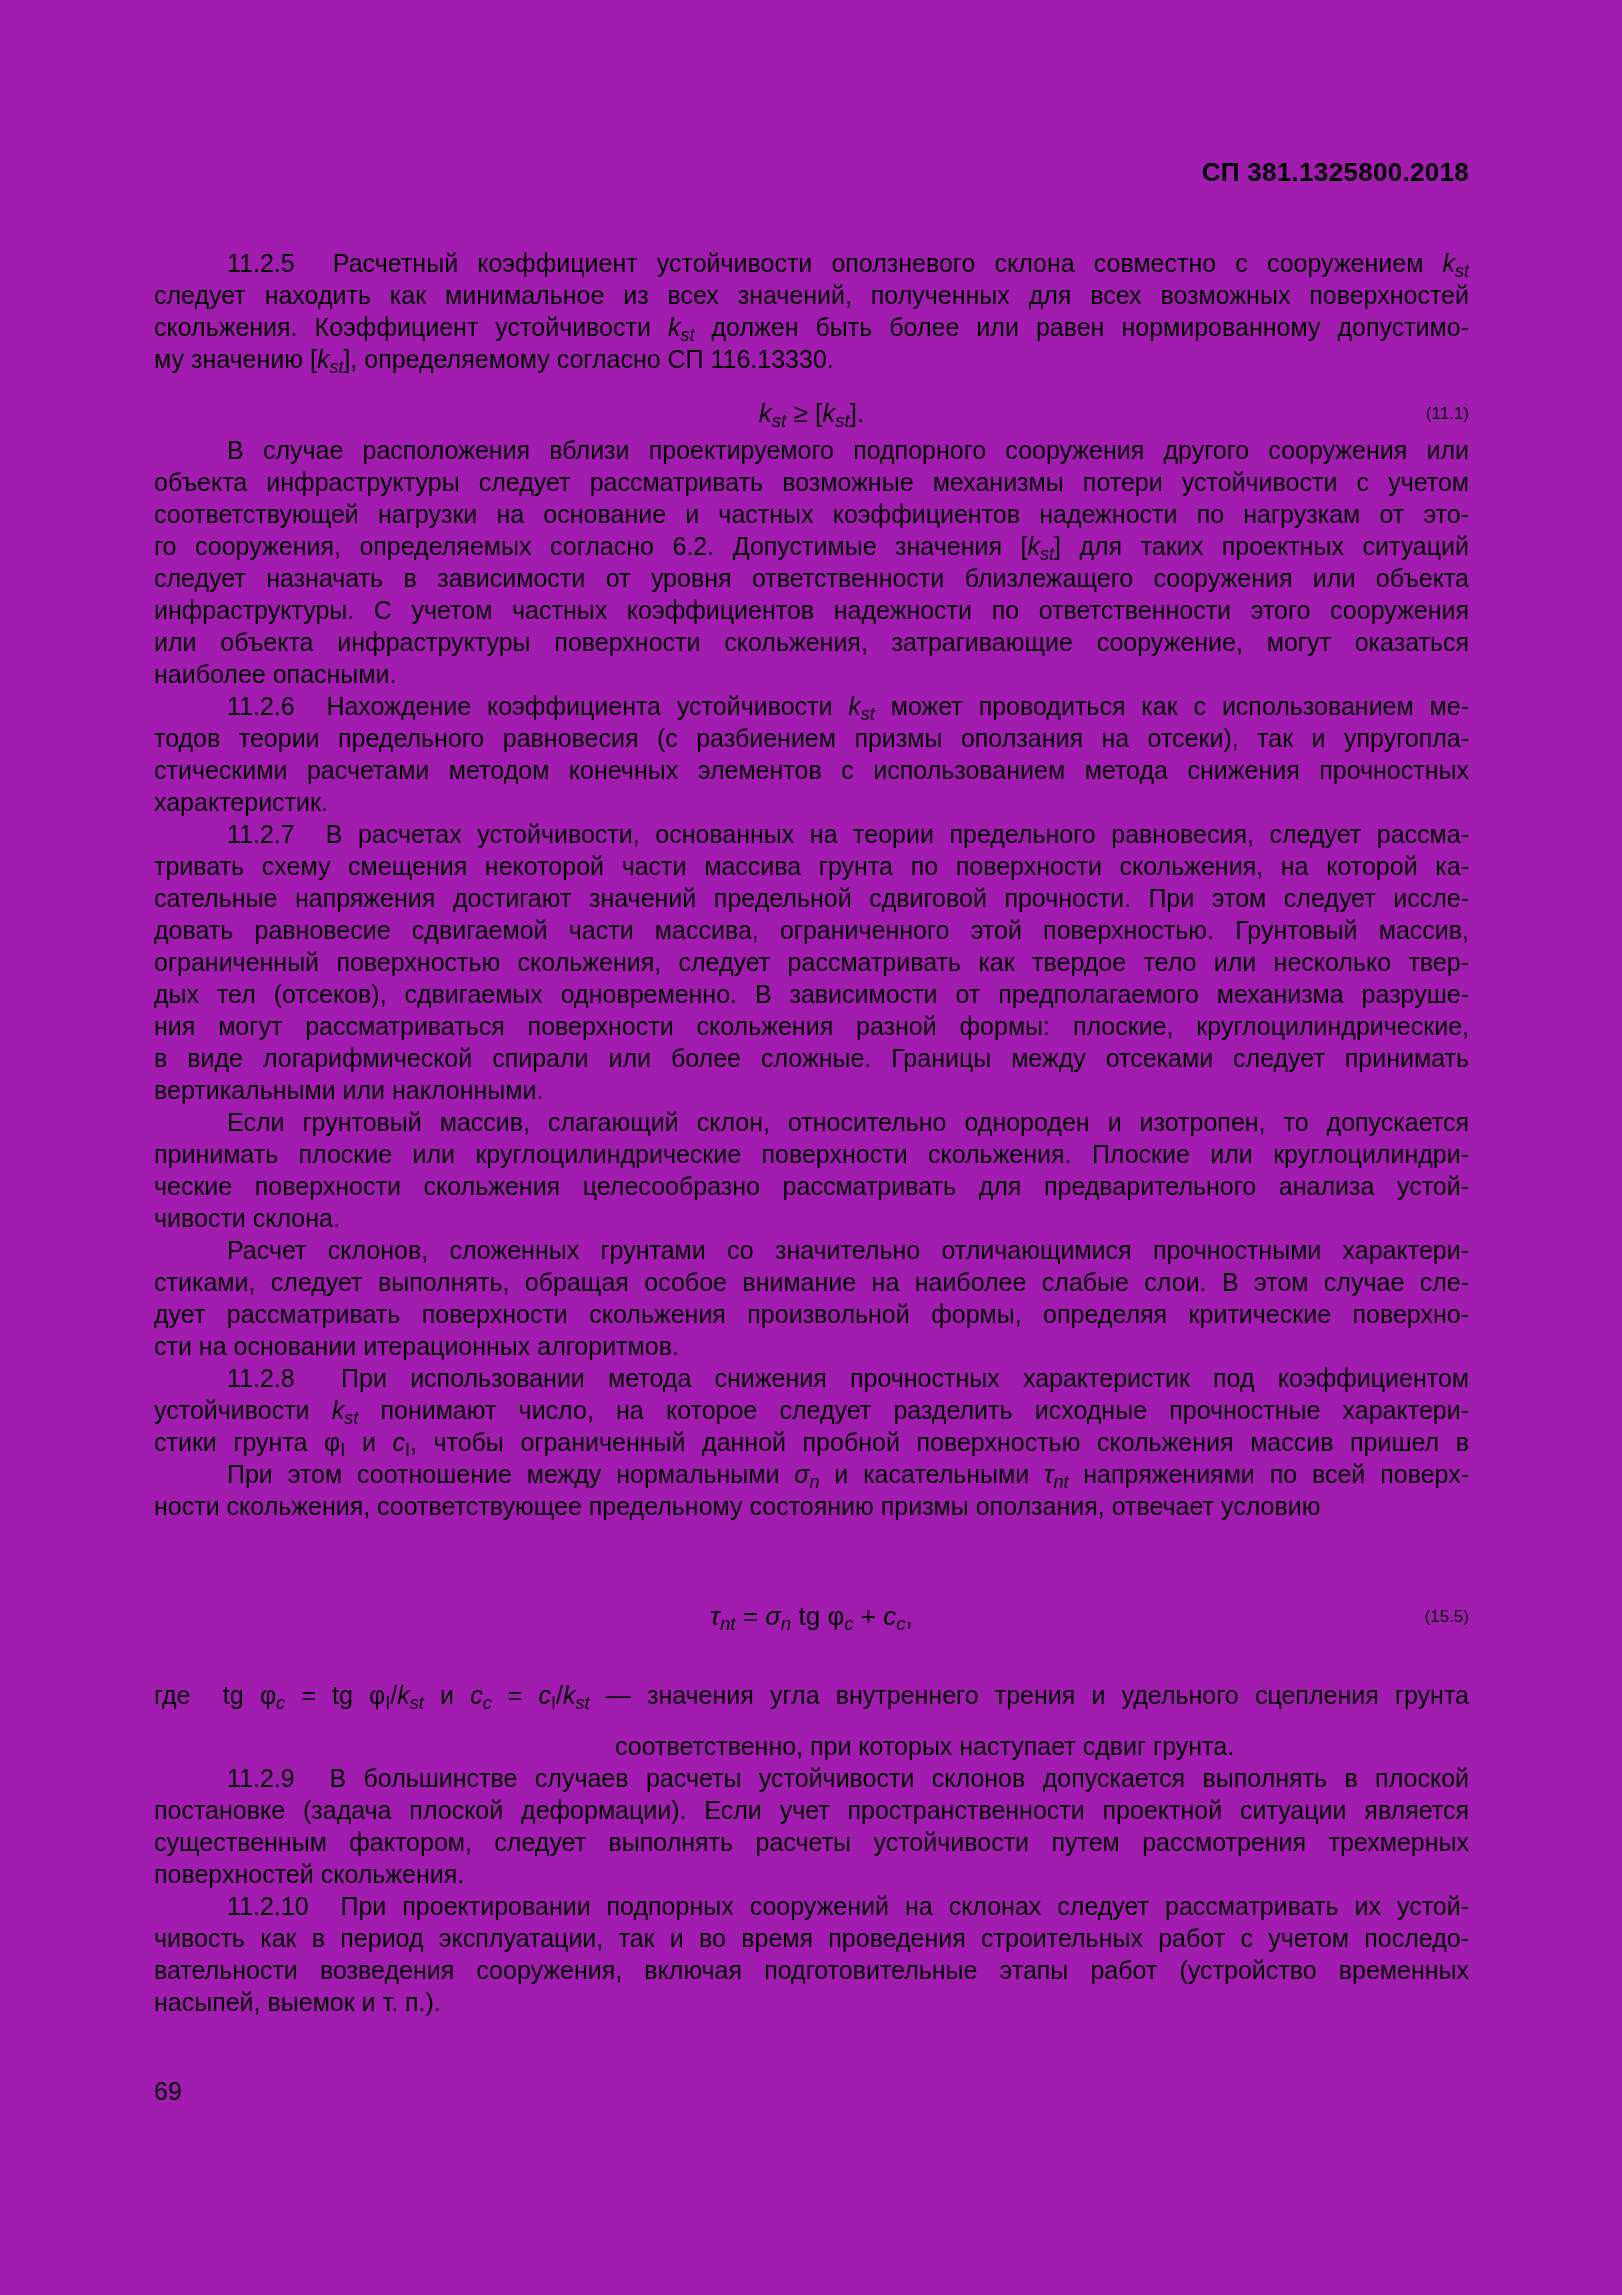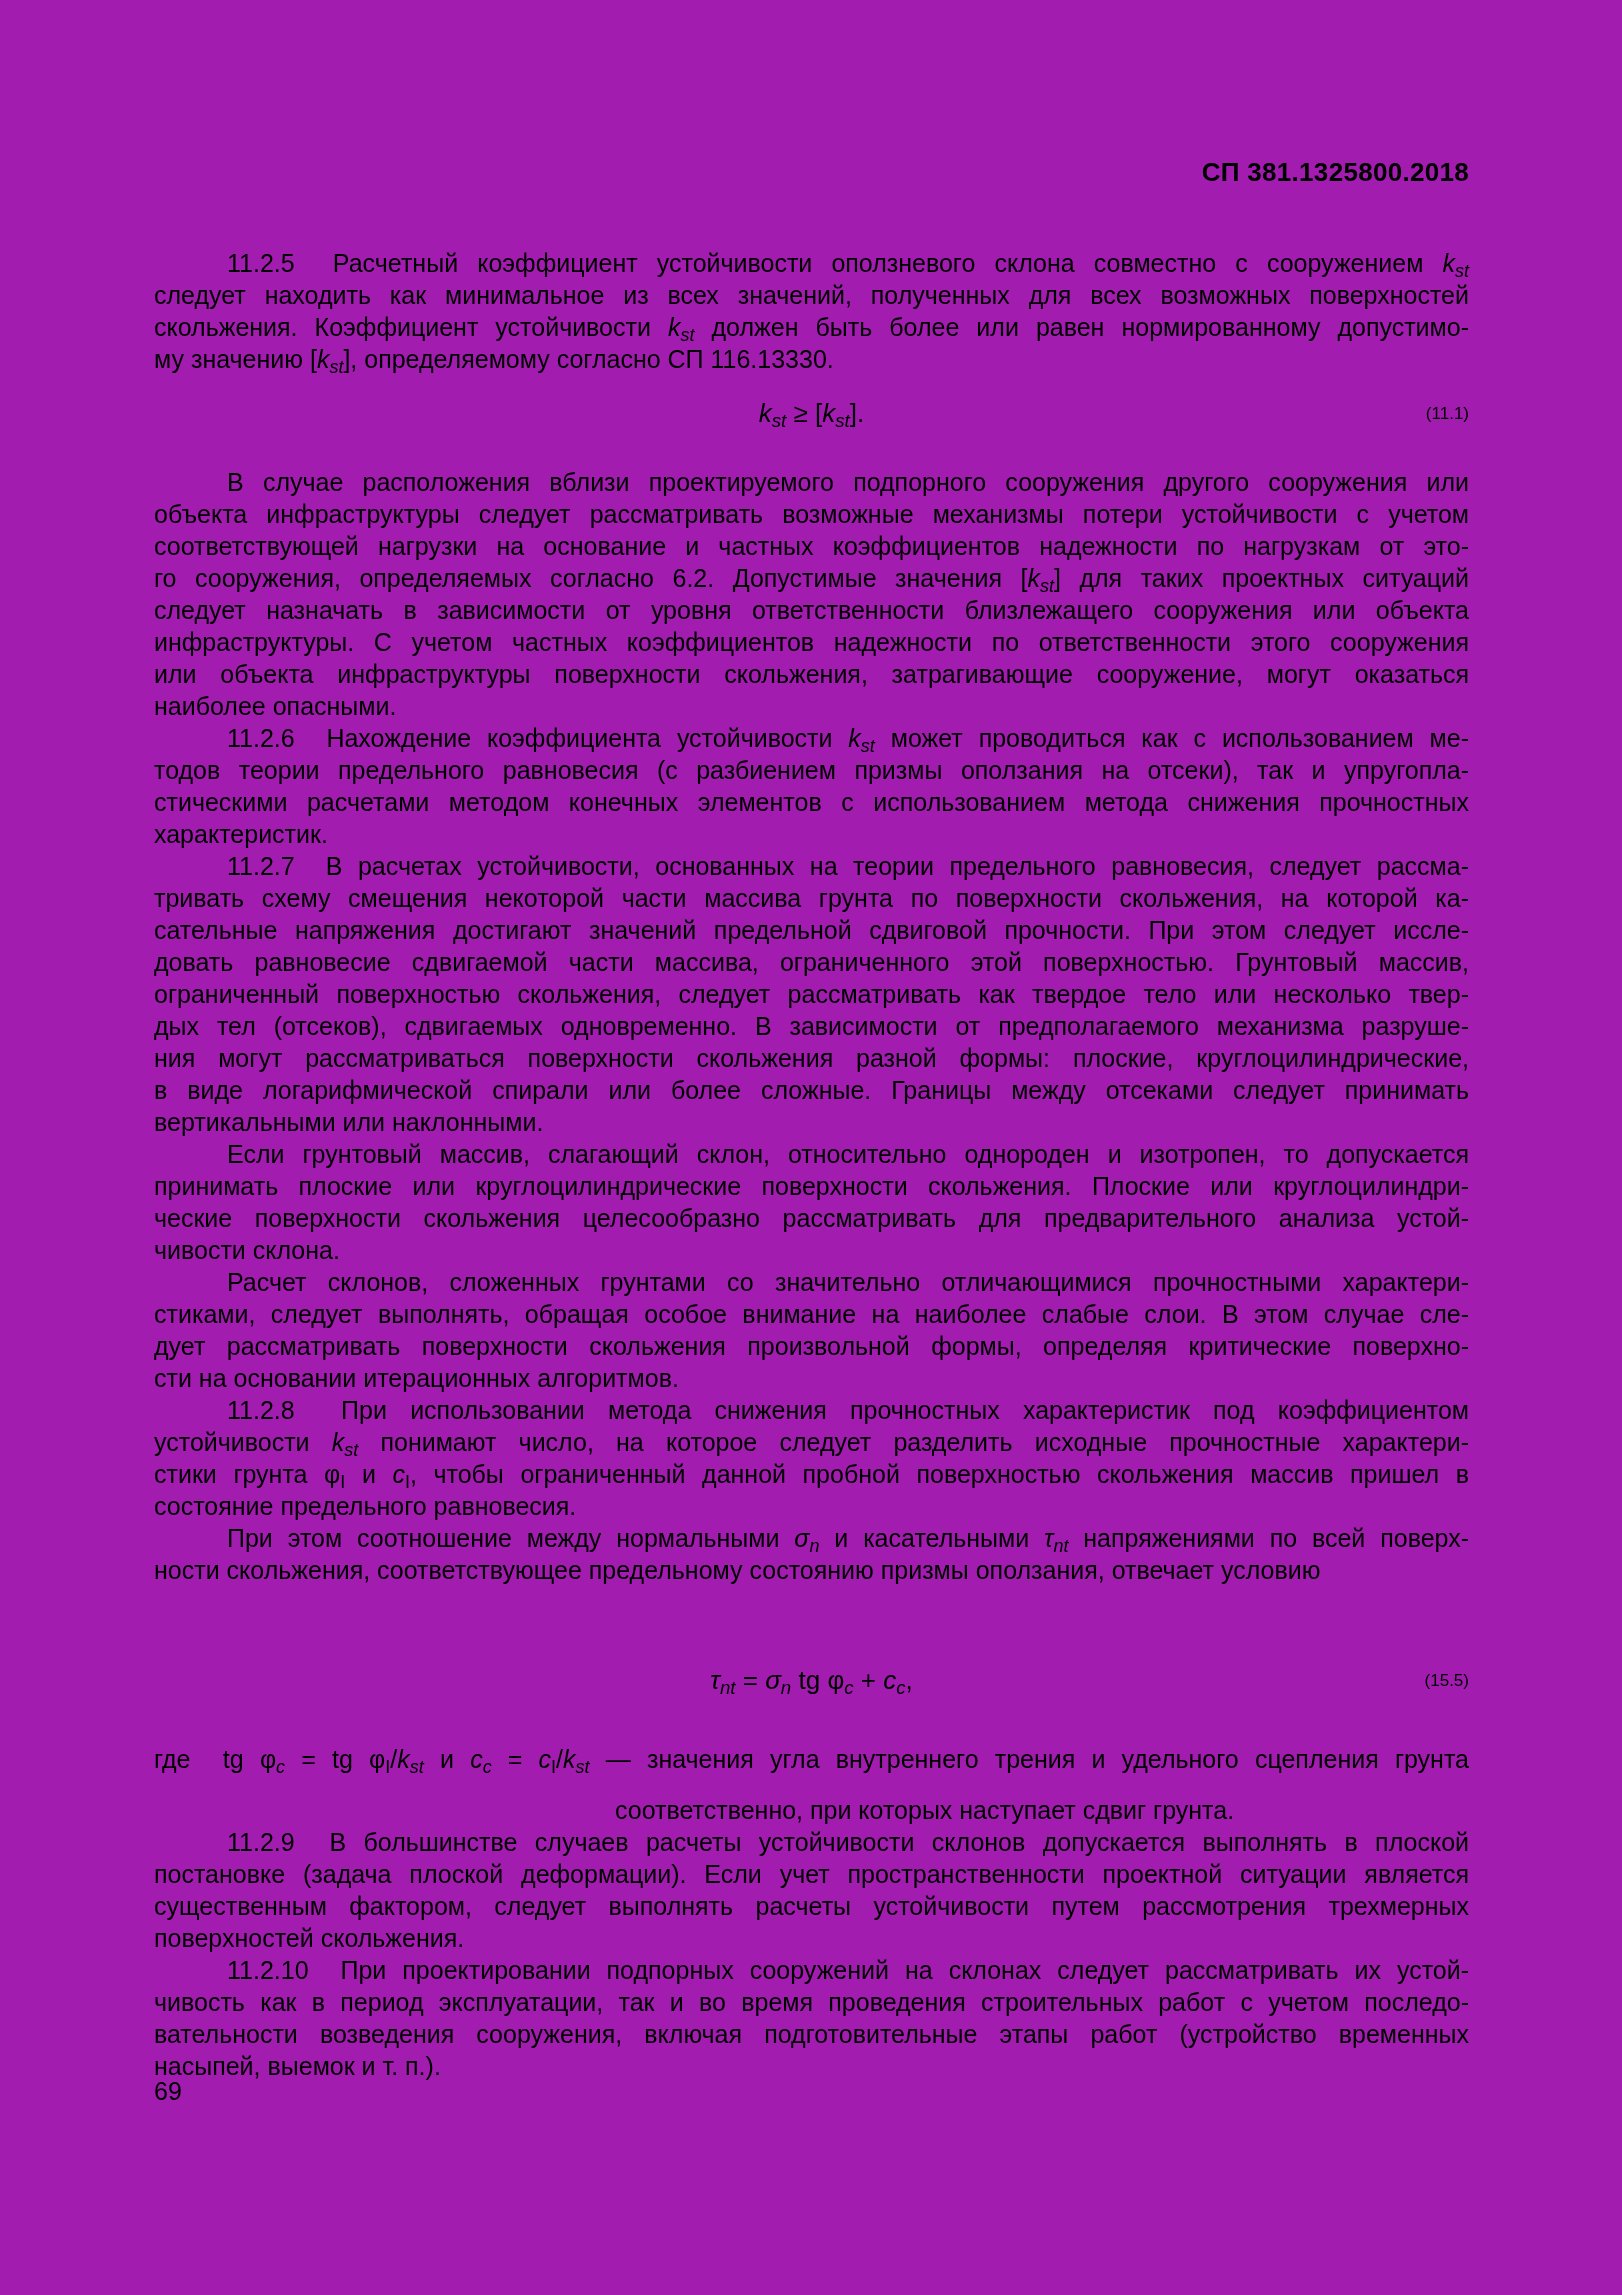--- a/index.html
+++ b/index.html
@@ -30,21 +30,21 @@
   .line.last{text-align:center;text-align-last:left;}
   .line.ind{padding-left:73px;}
   .line.hang{padding-left:461px;margin-top:19px;}
   sub{font-size:72%;line-height:0;vertical-align:-0.28em;}
   i,.it{font-style:italic;}
   .m{white-space:nowrap;}
   .formula{
     position:relative;height:41px;line-height:41px;font-size:26px;
     text-align:center;text-align-last:center;white-space:nowrap;
   }
-  .formula.f1{margin-top:17.7px;margin-bottom:32px;}
+  .formula.f1{margin-top:17.7px;}
   .formula.f2{margin-top:74px;margin-bottom:42px;}
   .fnum{position:absolute;right:0;top:0;font-size:17px;}
   .pagenum{
     position:absolute;left:154px;top:2076px;width:1315px;
     text-align:left;font-size:25px;line-height:31px;
   }
 </style>
 </head>
 <body>
 
@@ -107,21 +107,20 @@
       <div class="line ind">Расчет склонов, сложенных грунтами со значительно отличающимися прочностными характери-</div>
       <div class="line">стиками, следует выполнять, обращая особое внимание на наиболее слабые слои. В этом случае сле-</div>
       <div class="line">дует рассматривать поверхности скольжения произвольной формы, определяя критические поверхно-</div>
       <div class="line last">сти на основании итерационных алгоритмов.</div>
     </div>
 
     <div class="para">
       <div class="line ind">11.2.8&nbsp; При использовании метода снижения прочностных характеристик под коэффициентом</div>
       <div class="line"><span>устойчивости </span><span class="m"><i>k</i><sub class="it">st</sub></span><span> понимают число, на которое следует разделить исходные прочностные характери-</span></div>
       <div class="line"><span>стики грунта </span><span class="m"><span>φ</span><sub>I</sub></span><span> и </span><span class="m"><i>c</i><sub>I</sub></span><span>, чтобы ограниченный данной пробной поверхностью скольжения массив пришел в</span></div>
-      <div class="line last">состояние предельного равновесия.</div>
     </div>
 
     <div class="para">
       <div class="line ind"><span>При этом соотношение между нормальными </span><span class="m"><i>σ</i><sub class="it">n</sub></span><span> и касательными </span><span class="m"><i>τ</i><sub class="it">nt</sub></span><span> напряжениями по всей поверх-</span></div>
       <div class="line last">ности скольжения, соответствующее предельному состоянию призмы оползания, отвечает условию</div>
     </div>
 
     <div class="formula f2">
       <span class="m"><i>τ</i><sub class="it">nt</sub></span><span> = </span><span class="m"><i>σ</i><sub class="it">n</sub></span><span> tg </span><span class="m"><span>φ</span><sub class="it">c</sub></span><span> + </span><span class="m"><i>c</i><sub class="it">c</sub></span><span>,</span>
       <span class="fnum">(15.5)</span>

